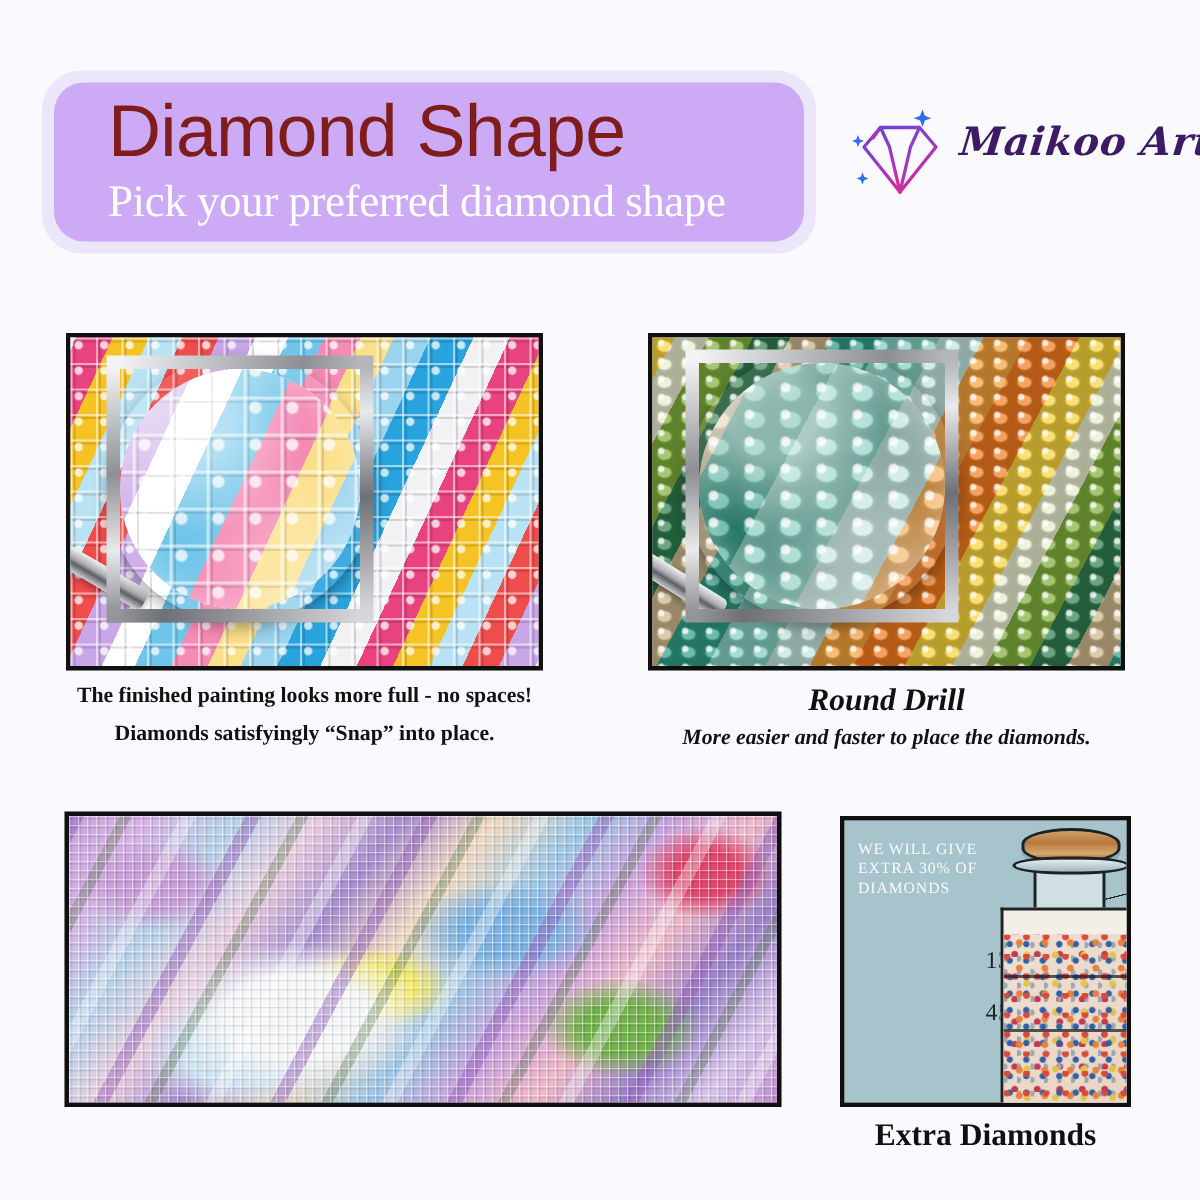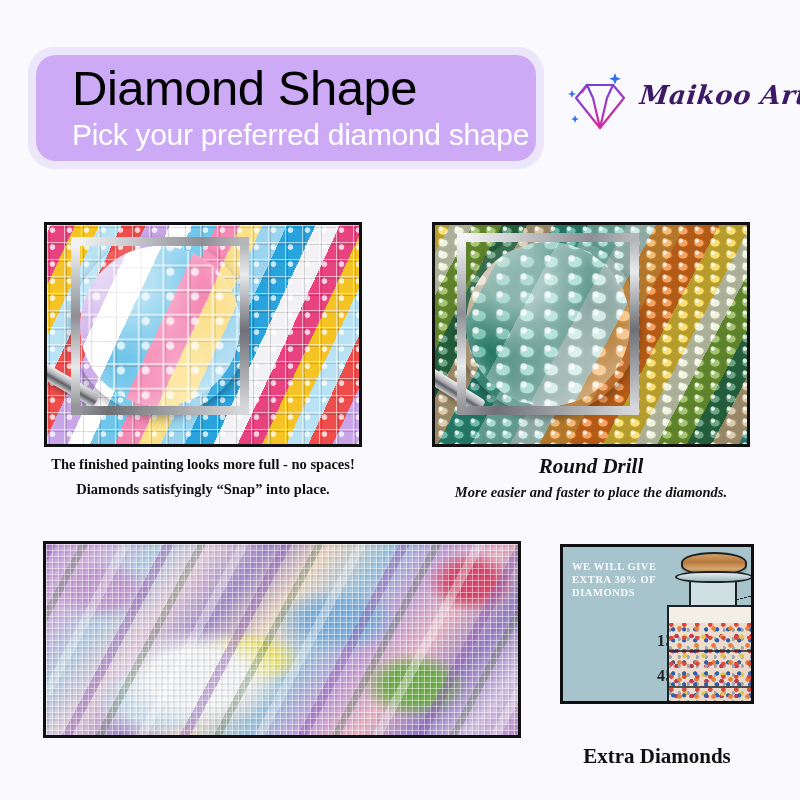--- a/index.html
+++ b/index.html
@@ -50,35 +50,35 @@
     height: 106px;
     border-radius: 20px;
     background: #ccaaf5;
     overflow: hidden;
   }
 
   .header-title {
     position: absolute;
     left: 36px;
     top: 2px;
-    color: #000000;
+    color: #7f1d1d;
     font-family: "Liberation Sans", "DejaVu Sans", sans-serif;
     font-size: 49px;
     font-weight: 400;
     letter-spacing: -0.5px;
     line-height: 62px;
     white-space: nowrap;
   }
 
   .header-subtitle {
     position: absolute;
     left: 36px;
     top: 60px;
     color: #ffffff;
-    font-family: Liberation Sans, sans-serif;
+    font-family: Liberation Serif, serif;
     font-size: 30px;
     font-weight: 400;
     letter-spacing: -0.3px;
     line-height: 40px;
     white-space: nowrap;
   }
 
   
   .brand {
     position: absolute;
@@ -121,21 +121,21 @@
   .photo-inner {
     position: absolute;
     inset: 0;
     overflow: hidden;
   }
 
   
   #photo-square-drill { left: 44px;  top: 222px; width: 318px; height: 225px; }
   #photo-round-drill  { left: 432px; top: 222px; width: 318px; height: 225px; }
   #photo-most-people  { left: 43px;  top: 541px; width: 478px; height: 197px; }
-  #photo-extra-diamonds { left: 560px; top: 544px; width: 194px; height: 160px; font-weight: bold; }
+  #photo-extra-diamonds { left: 560px; top: 544px; width: 194px; height: 194px; }
 
   
   .sq-art {
     position: absolute;
     left: -12%; top: -12%;
     width: 124%; height: 124%;
     background:
       repeating-linear-gradient(115deg,
         #29a3dd 0 26px, #f2f2f5 26px 48px, #e8427f 48px 70px,
         #f6c324 70px 92px, #b9e3f4 92px 112px, #ef4c4c 112px 134px,

